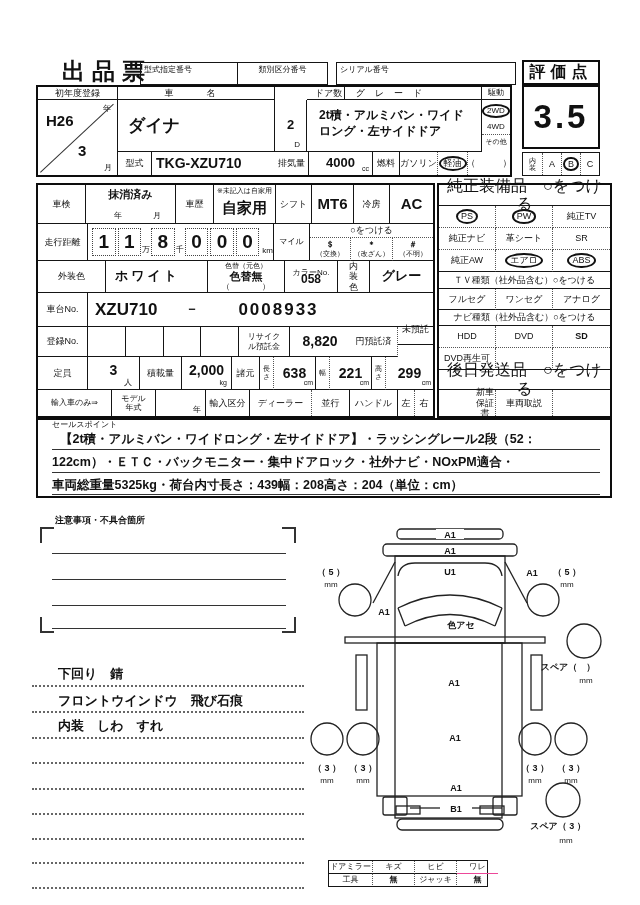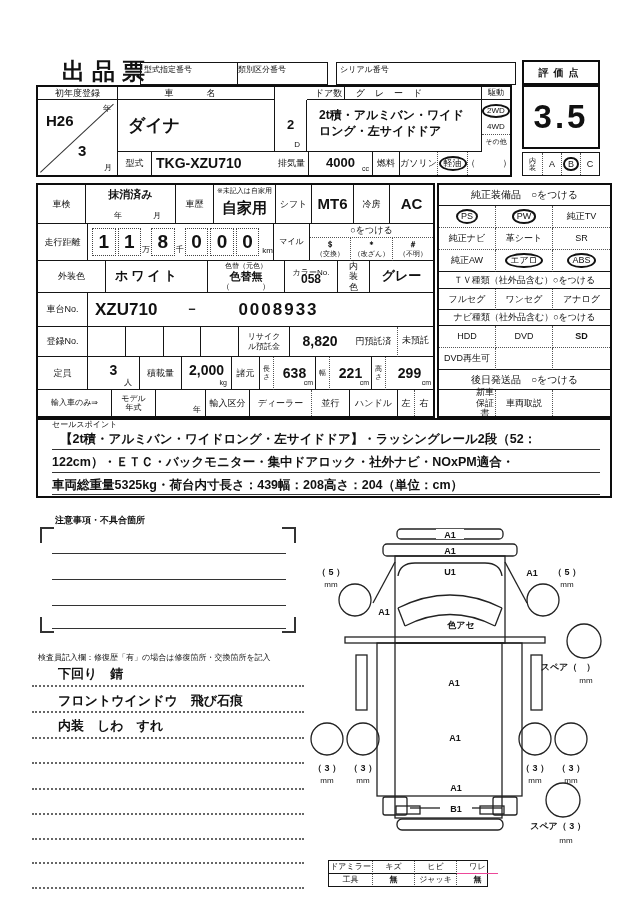--- a/index.html
+++ b/index.html
@@ -9,42 +9,42 @@
      text-align:center;line-height:1.15;}
   .l{justify-content:flex-start;text-align:left;}
   .top{align-items:flex-start;}
   .col{flex-direction:column;}
   .bd{border:1px solid #151515;}
   .bd2{border:2px solid #0d0d0d;}
   .brs{border-right:1px solid #151515;}
   .brd{border-right:1px dotted #555;}
   .bbs{border-bottom:1px solid #151515;}
   .bbd{border-bottom:1px dotted #555;}
-  .f7{font-size:7px}.f8{font-size:8px}.f9{font-size:9px}.f10{font-size:10px}
+  .f7{font-size:7px}.f8{font-size:8px}.f9{font-size:9px}.f10{font-size:16px}
   .f11{font-size:11px}.f12{font-size:12px}.f13{font-size:13px}.f14{font-size:14px}
   .f15{font-size:15px}.f17{font-size:17px}
   .b{font-weight:bold;}
   .circled{border:2px solid #111;border-radius:50%;padding:0px 3px;display:inline-block;line-height:1.2;}
   .dotline{position:absolute;border-bottom:2px dotted #666;}
   .ruleline{position:absolute;border-bottom:1.5px solid #333;}
   .digitbox{border:1px dotted #444;width:22px;height:26px;display:flex;align-items:center;
             justify-content:center;font-size:19px;font-weight:bold;}
   .corner{position:absolute;width:12px;height:14px;}
   svg text{fill:#151515;font-family:"Liberation Sans","DejaVu Sans",sans-serif;}
 </style>
 </head>
 <body>
 
 <div class="page">
 
   <div class="c b" style="left:52px;top:58px;width:110px;height:26px;font-size:23px;letter-spacing:7px;">出品票</div>
   <div class="c l top bd" style="left:140px;top:62px;width:98px;height:23px;padding:2px 3px;">
     <span class="f8">型式指定番号</span>
   </div>
-  <div class="c l top bd" style="left:237px;top:62px;width:91px;height:23px;padding:2px 0;">
+  <div class="c l top bd" style="left:237px;top:62px;width:91px;height:23px;padding:2px 0;justify-content:center;">
     <span class="f8">類別区分番号</span>
   </div>
   <div class="c l top bd" style="left:336px;top:62px;width:180px;height:23px;padding:2px 3px;">
     <span class="f8">シリアル番号</span>
   </div>
 
   <div class="c bd2 f10 b" style="left:522px;top:60px;width:78px;height:25px;letter-spacing:5px;">評価点</div>
   <div class="c bd2 b" style="left:522px;top:85px;width:78px;height:64px;font-size:33px;letter-spacing:3px;">3.5</div>
   <div class="c bd" style="left:522px;top:152px;width:78px;height:24px;">
     <span class="c f7 brd" style="left:0;top:0;width:20px;height:100%;line-height:1;padding:0 4px;">内装</span>
@@ -173,21 +173,21 @@
 
   <div class="c f9 brs bbs" style="left:38px;top:327px;width:50px;height:30px;">登録No.</div>
   <div class="c bbs" style="left:88px;top:327px;width:150px;height:30px;">
     <span class="brs" style="position:absolute;left:37px;top:0;height:100%;"></span>
     <span class="brs" style="position:absolute;left:75px;top:0;height:100%;"></span>
     <span class="brs" style="position:absolute;left:112px;top:0;height:100%;"></span>
   </div>
   <div class="c f8 brs bbs" style="left:238px;top:327px;width:52px;height:30px;padding:0 6px;border-left:1px solid #151515;">リサイクル預託金</div>
   <div class="c f14 b bbs" style="left:290px;top:327px;width:60px;height:30px;">8,820</div>
   <div class="c f9 brd bbs" style="left:350px;top:327px;width:48px;height:30px;">円預託済</div>
-  <div class="c f9 bbs" style="left:398px;top:327px;width:35px;height:30px;font-family:Liberation Mono, monospace;">未預託</div>
+  <div class="c f9 bbs" style="left:398px;top:315px;width:35px;height:30px;">未預託</div>
 
   <div class="c f9 brs bbs" style="left:38px;top:357px;width:50px;height:33px;">定員</div>
   <div class="c brs bbs" style="left:88px;top:357px;width:52px;height:33px;">
     <span class="f14 b" style="position:absolute;top:5px;left:0;width:100%;">3</span>
     <span class="f8" style="position:absolute;bottom:2px;right:7px;">人</span>
   </div>
   <div class="c f9 brs bbs" style="left:140px;top:357px;width:42px;height:33px;">積載量</div>
   <div class="c brs bbs" style="left:182px;top:357px;width:50px;height:33px;">
     <span class="f14 b" style="position:absolute;top:5px;left:0;width:100%;">2,000</span>
     <span class="f7" style="position:absolute;bottom:2px;right:4px;">kg</span>
@@ -273,21 +273,20 @@
     <span class="corner" style="left:0;top:0;border-left:2px solid #333;border-top:2px solid #333;"></span>
     <span class="corner" style="right:0;top:0;border-right:2px solid #333;border-top:2px solid #333;"></span>
     <span class="corner" style="left:0;bottom:0;border-left:2px solid #333;border-bottom:2px solid #333;"></span>
     <span class="corner" style="right:0;bottom:0;border-right:2px solid #333;border-bottom:2px solid #333;"></span>
     <span class="ruleline" style="left:12px;top:26px;width:234px;"></span>
     <span class="ruleline" style="left:12px;top:52px;width:234px;"></span>
     <span class="ruleline" style="left:12px;top:78px;width:234px;"></span>
     <span class="ruleline" style="left:12px;top:101px;width:234px;"></span>
   </div>
 
-  <div class="c l f8" style="left:38px;top:652px;width:270px;height:11px;">検査員記入欄：修復歴「有」の場合は修復箇所・交換箇所を記入</div>
   <div class="c l f13 b" style="left:58px;top:666px;width:240px;height:16px;">下回り　錆</div>
   <span class="dotline" style="left:32px;top:685px;width:272px;"></span>
   <div class="c l f13 b" style="left:58px;top:693px;width:240px;height:16px;">フロントウインドウ　飛び石痕</div>
   <span class="dotline" style="left:32px;top:711px;width:272px;"></span>
   <div class="c l f13 b" style="left:58px;top:718px;width:240px;height:16px;">内装　しわ　すれ</div>
   <span class="dotline" style="left:32px;top:737px;width:272px;"></span>
   <span class="dotline" style="left:32px;top:762px;width:272px;"></span>
   <span class="dotline" style="left:32px;top:788px;width:272px;"></span>
   <span class="dotline" style="left:32px;top:813px;width:272px;"></span>
   <span class="dotline" style="left:32px;top:838px;width:272px;"></span>

